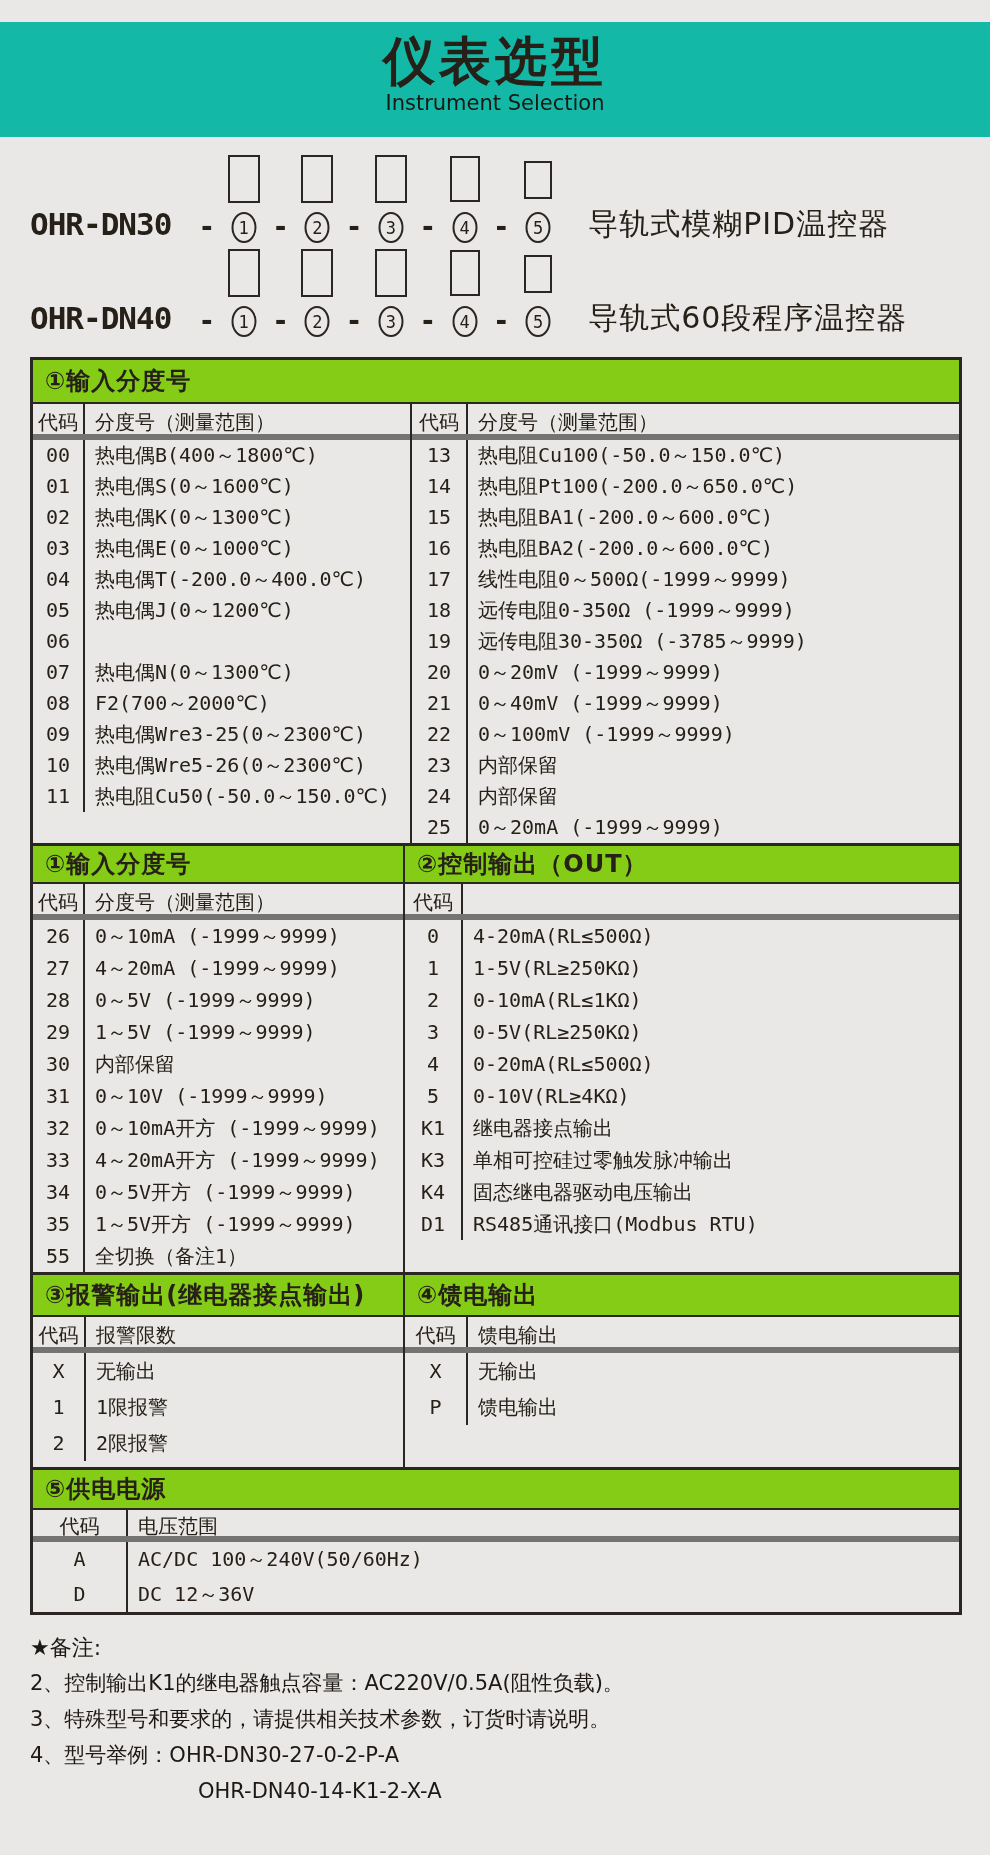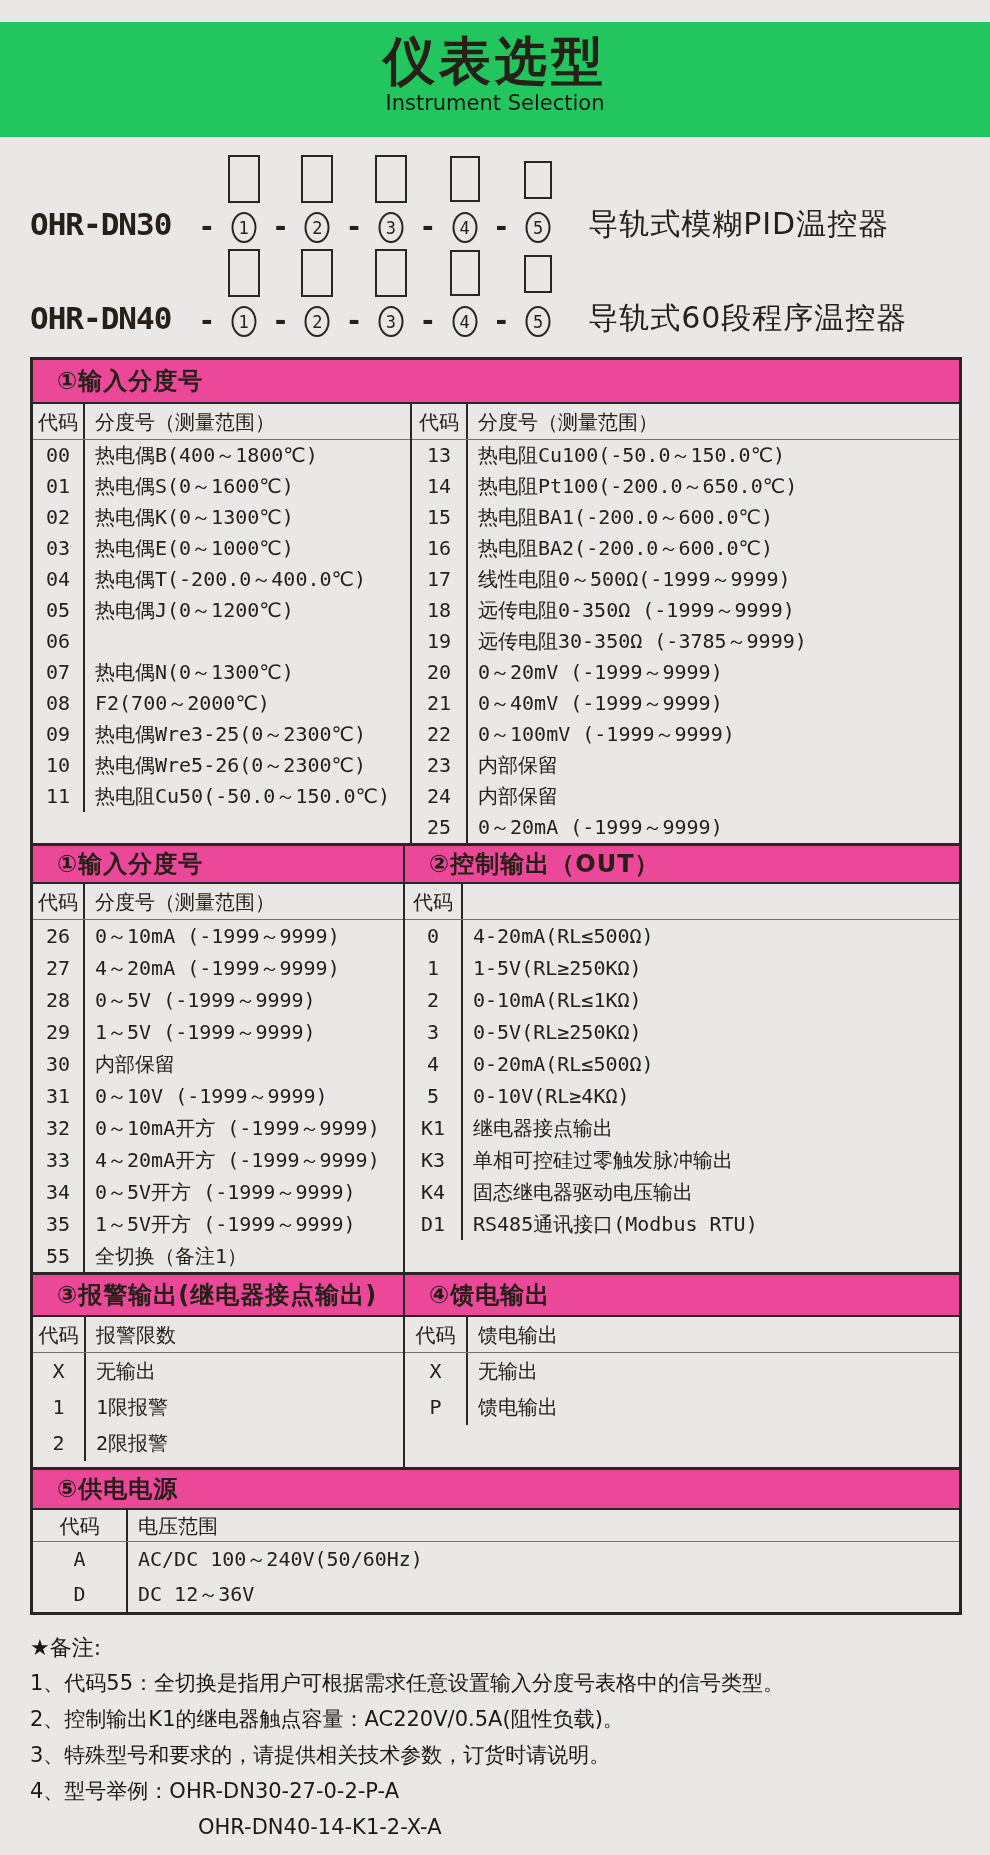--- a/index.html
+++ b/index.html
@@ -1,44 +1,44 @@
 <!DOCTYPE html>
 <html><head>
 <meta charset="utf-8">
 <style>
   *{margin:0;padding:0;box-sizing:border-box}
   html,body{width:990px}
   body{height:1855px;background:#e9e8e6;color:#262019;font-family:"DejaVu Sans",sans-serif;overflow:hidden}
 
   
-  .header-bar{margin-top:22px;height:115px;background:#22c55e;text-align:center}
+  .header-bar{margin-top:22px;height:115px;background:#14b8a6;text-align:center}
   .header-title{font-size:52px;font-weight:bold;letter-spacing:4px;padding-top:10px;line-height:58px}
   .header-sub{font-size:21px;line-height:26px;color:#1d1814}
 
   
   .models{margin:18px 0 0 30px}
   .model-row{display:flex;align-items:flex-end;height:94px}
   .model-prefix{font-family:"DejaVu Sans Mono","Liberation Mono",monospace;font-size:31px;font-weight:bold;letter-spacing:-1px;line-height:50px;width:158px}
   .dash{font-size:28px;font-weight:bold;line-height:44px;margin:0 13px;padding-top:2px}
   .pos{position:relative;width:36px;height:94px}
   .mbox{position:absolute;top:0;left:50%;transform:translateX(-50%);width:32px;height:48px;border:2px solid #2b2523;background:transparent}
   .pos.p4 .mbox{width:30px;height:46px;top:1px}
   .pos.p5 .mbox{width:28px;height:38px;top:6px}
   .circ{position:absolute;top:57px;left:50%;transform:translateX(-50%);width:25px;height:31px;border:2px solid #2b2523;border-radius:50%;display:flex;align-items:center;justify-content:center;font-size:17px;font-family:"DejaVu Sans Mono",monospace}
   .model-desc{font-size:30px;line-height:50px;margin-left:32px;letter-spacing:1px}
 
   
   .big-table{margin:14px 0 0 30px;width:932px;border:3px solid #2b2523}
   .sec{border-top:3px solid #2b2523}
   .sec:first-child{border-top:none}
-  .sec-title{background:#ec4899;font-weight:bold;font-size:24px;padding-left:24px;line-height:40px;letter-spacing:1px}
+  .sec-title{background:#84cc16;font-weight:bold;font-size:24px;padding-left:12px;line-height:40px;letter-spacing:1px}
   .halves{display:grid}
   .hr{border-left:2px solid #2b2523}
   .colhdr,.trow{display:grid;grid-template-columns:var(--code) 1fr;font-family:"DejaVu Sans Mono","DejaVu Sans",monospace;font-size:20px}
-  .colhdr{height:38px;line-height:36px;border-top:2px solid #2b2523;border-bottom:1px solid #737373}
+  .colhdr{height:38px;line-height:36px;border-top:2px solid #2b2523;border-bottom:6px solid #737373}
   .trow{height:var(--rh);line-height:var(--rh)}
   .code{border-right:2px solid #2b2523;text-align:center;overflow:hidden}
   .desc{padding-left:10px;white-space:nowrap;overflow:hidden}
   .padbtm .rows{padding-bottom:6px}
   .s5 .colhdr{height:34px;line-height:32px}
 
   
   .notes{margin:16px 0 0 30px;font-size:21px;color:#1d1814}
   .notes-heading{font-weight:normal;font-size:22px;line-height:34px}
   .note-item{line-height:36px}
@@ -462,21 +462,20 @@
         </div>
     </div>
   </div>
 
 </div>
 
 <div class="notes">
   <div class="notes-heading">★备注:</div>
   <div class="note-items">
 
-      <div class="note-item">1、代码55：全切换是指用户可根据需求任意设置输入分度号表格中的信号类型。</div>
 
       <div class="note-item">2、控制输出K1的继电器触点容量：AC220V/0.5A(阻性负载)。</div>
 
       <div class="note-item">3、特殊型号和要求的，请提供相关技术参数，订货时请说明。</div>
 
       <div class="note-item">4、型号举例：OHR-DN30-27-0-2-P-A</div>
     </div>
   <div class="note-example2">OHR-DN40-14-K1-2-X-A</div>
 </div>
 

